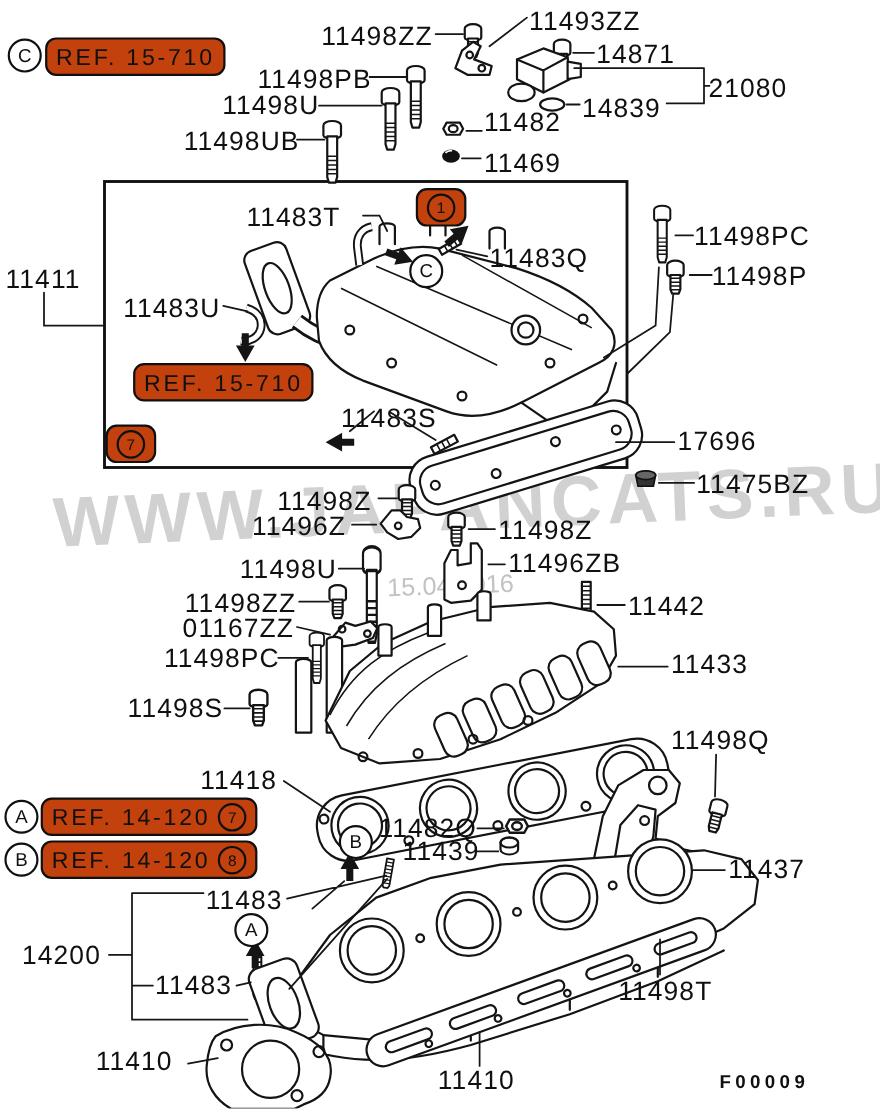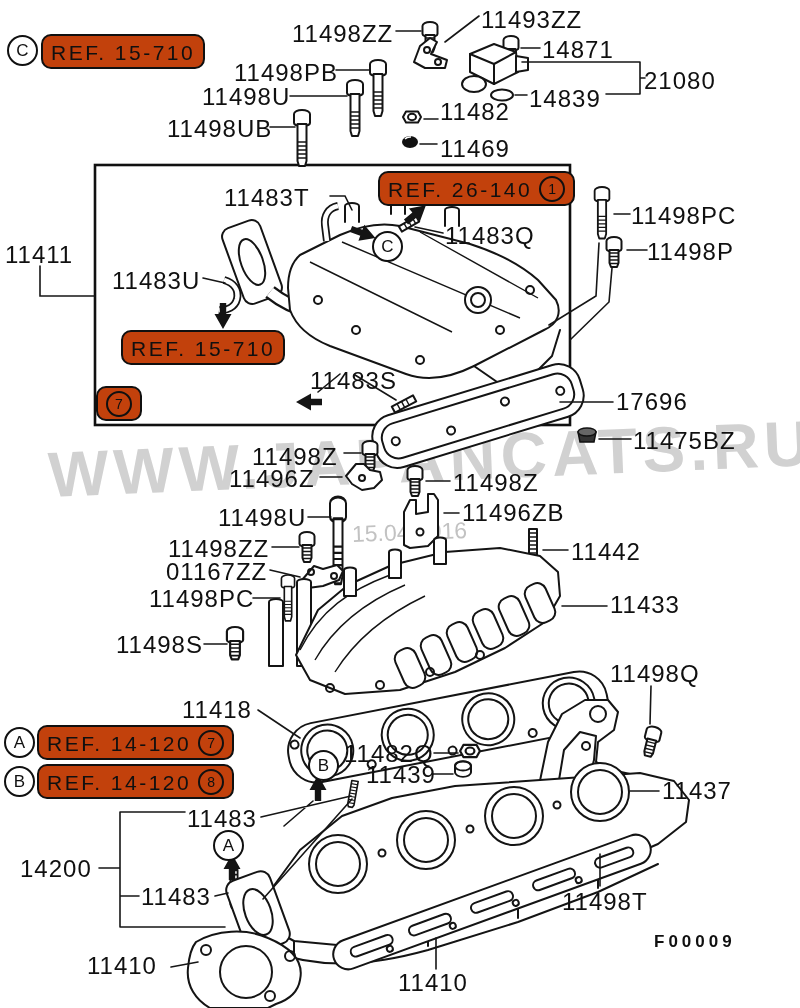--- a/index.html
+++ b/index.html
@@ -11,21 +11,21 @@
           display:flex;align-items:flex-end;gap:7px;height:27px;}
   .cc{position:absolute;width:27px;height:27px;border:2.3px solid #101010;border-radius:50%;
       background:#fff;display:flex;align-items:center;justify-content:center;
       font-size:17px;font-weight:500;z-index:3;}
   .ncirc{display:inline-flex;width:22px;height:22px;border:2px solid #101010;border-radius:50%;
          align-items:center;justify-content:center;font-size:14px;letter-spacing:0;flex:0 0 auto;}
   .wm{position:absolute;left:48px;top:422px;font-size:64px;font-weight:700;letter-spacing:5px;
       color:#b5b5b5;opacity:.62;transform:rotate(-2.4deg);white-space:nowrap;z-index:1;}
   .wmdate{position:absolute;left:352px;top:519px;font-size:23px;color:#bfbfbf;opacity:.95;
           transform:rotate(-2deg);z-index:1;}
-  .figcode{position:absolute;left:654px;top:932px;font-size:17px;font-weight:700;letter-spacing:4px;z-index:3;}
+  .figcode{position:absolute;left:654px;top:974px;font-size:17px;font-weight:700;letter-spacing:4px;z-index:3;}
   svg.art{position:absolute;left:0;top:0;z-index:2;}
   svg.art *{vector-effect:none;}
   svg .ln{fill:none;stroke:#141414;stroke-width:2;stroke-linecap:round;stroke-linejoin:round;}
   svg .w{fill:#fff;stroke:#141414;stroke-width:2;stroke-linecap:round;stroke-linejoin:round;}
   svg .thin{fill:none;stroke:#141414;stroke-width:1.4;}
   svg .lead{fill:none;stroke:#161616;stroke-width:1.6;stroke-linecap:round;}
   svg .arr{fill:#141414;stroke:none;}
 </style>
 </head>
 <body>
@@ -315,21 +315,20 @@
     <use href="#arrow" transform="translate(232,880) rotate(-90)"></use>
     <use href="#arrow" transform="translate(318,801) rotate(-90)"></use>
   </svg>
 
   <div class="cc" style="left:7px;top:35px">C</div>
   <div class="refbox" style="left:41px;top:34px">
     <span>REF. 15-710</span>
   </div>
 
   <div class="refbox" style="left:378px;top:171px">
-    <span>REF. 26-140</span>
     <span class="ncirc">1</span>
   </div>
 
   <div class="refbox" style="left:121px;top:330px">
     <span>REF. 15-710</span>
   </div>
 
   <div class="refbox" style="left:96px;top:386px">
     <span class="ncirc">7</span>
   </div>

